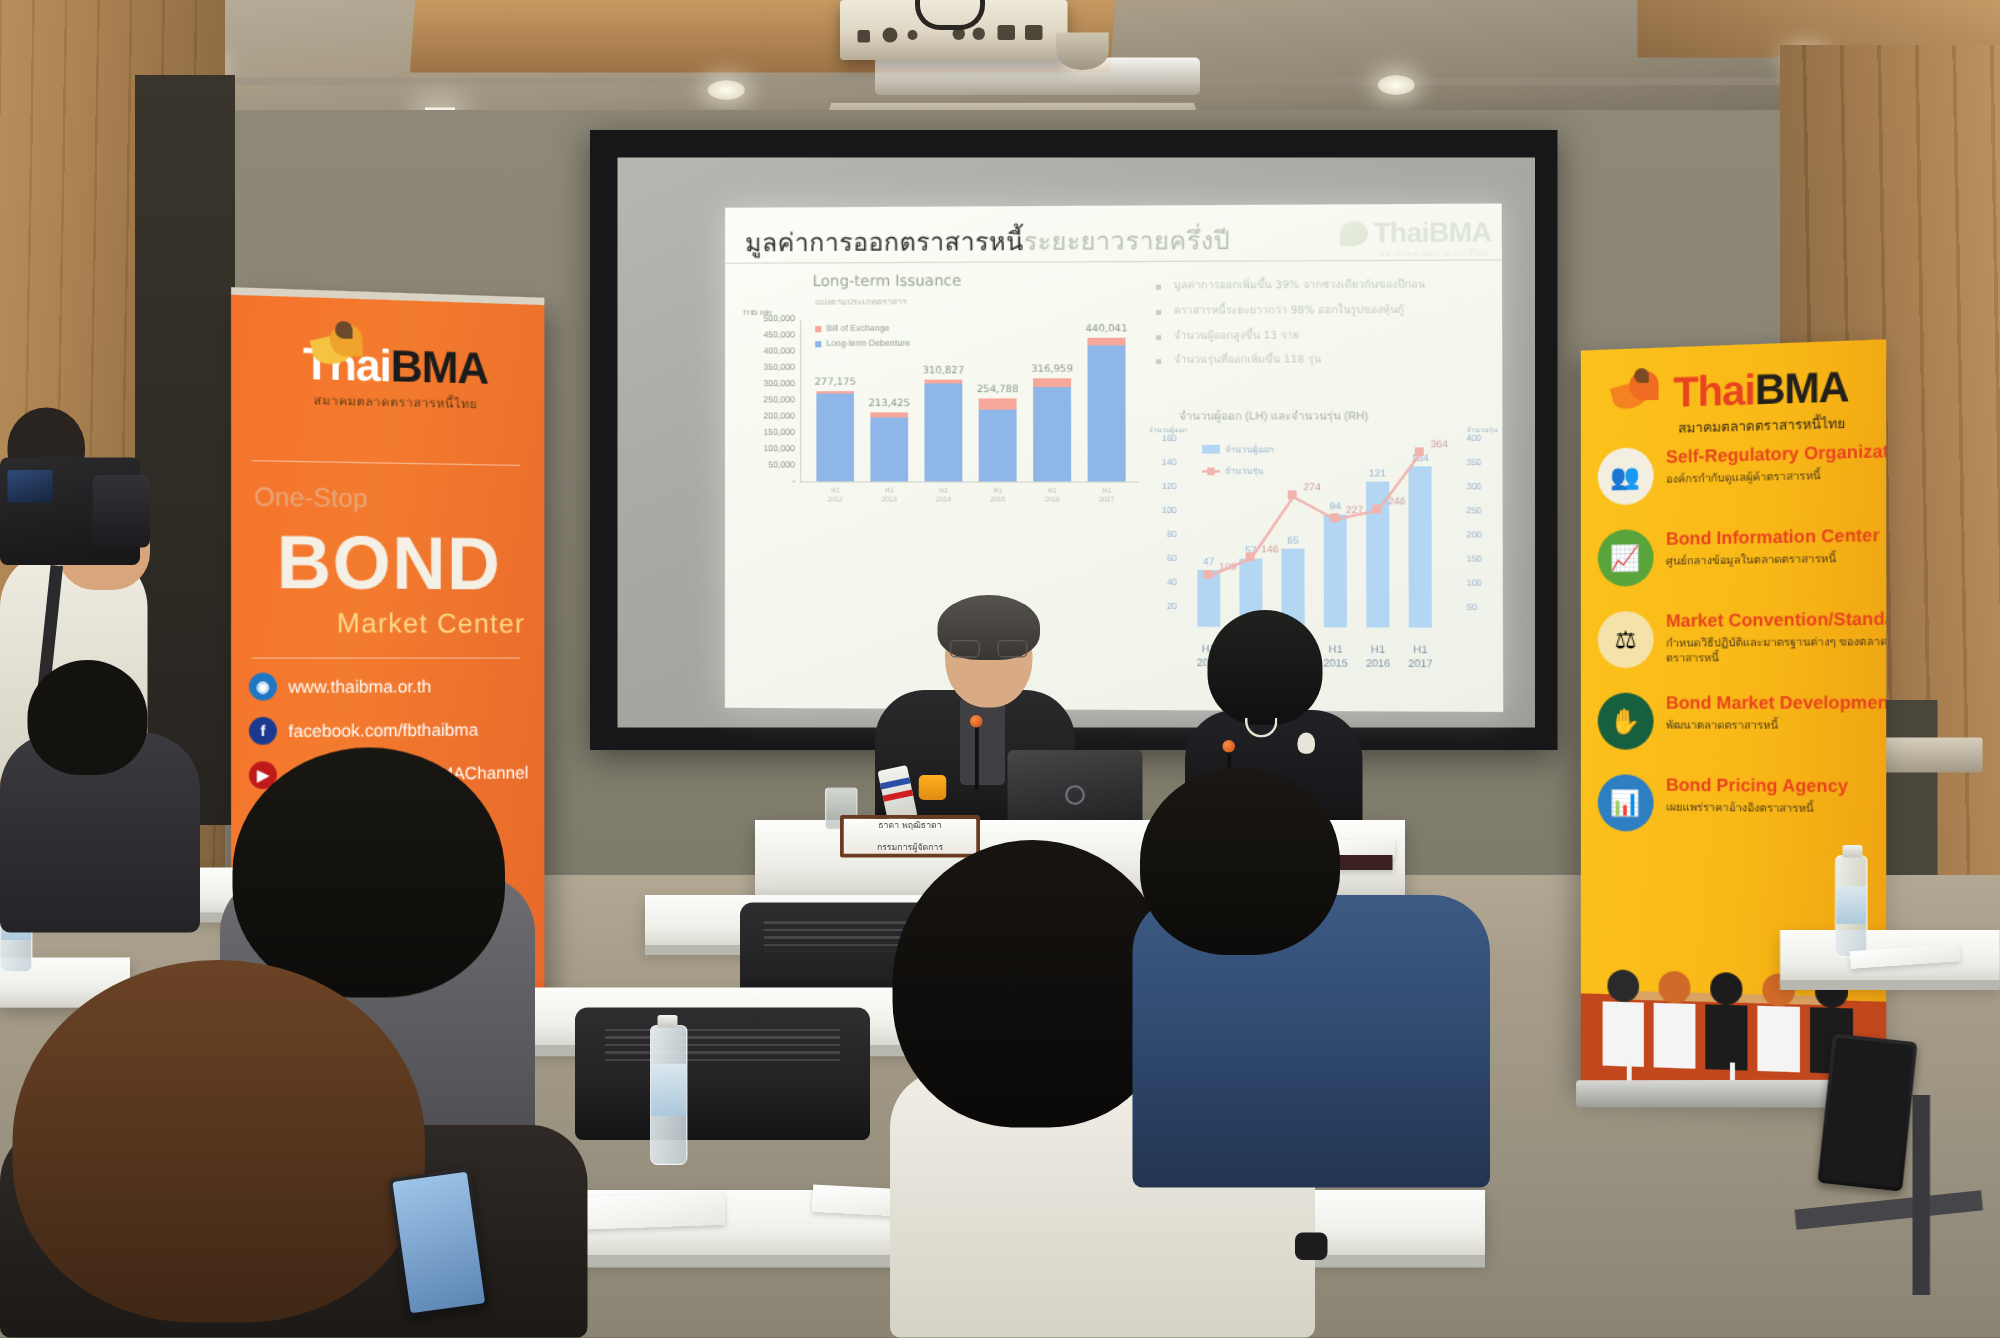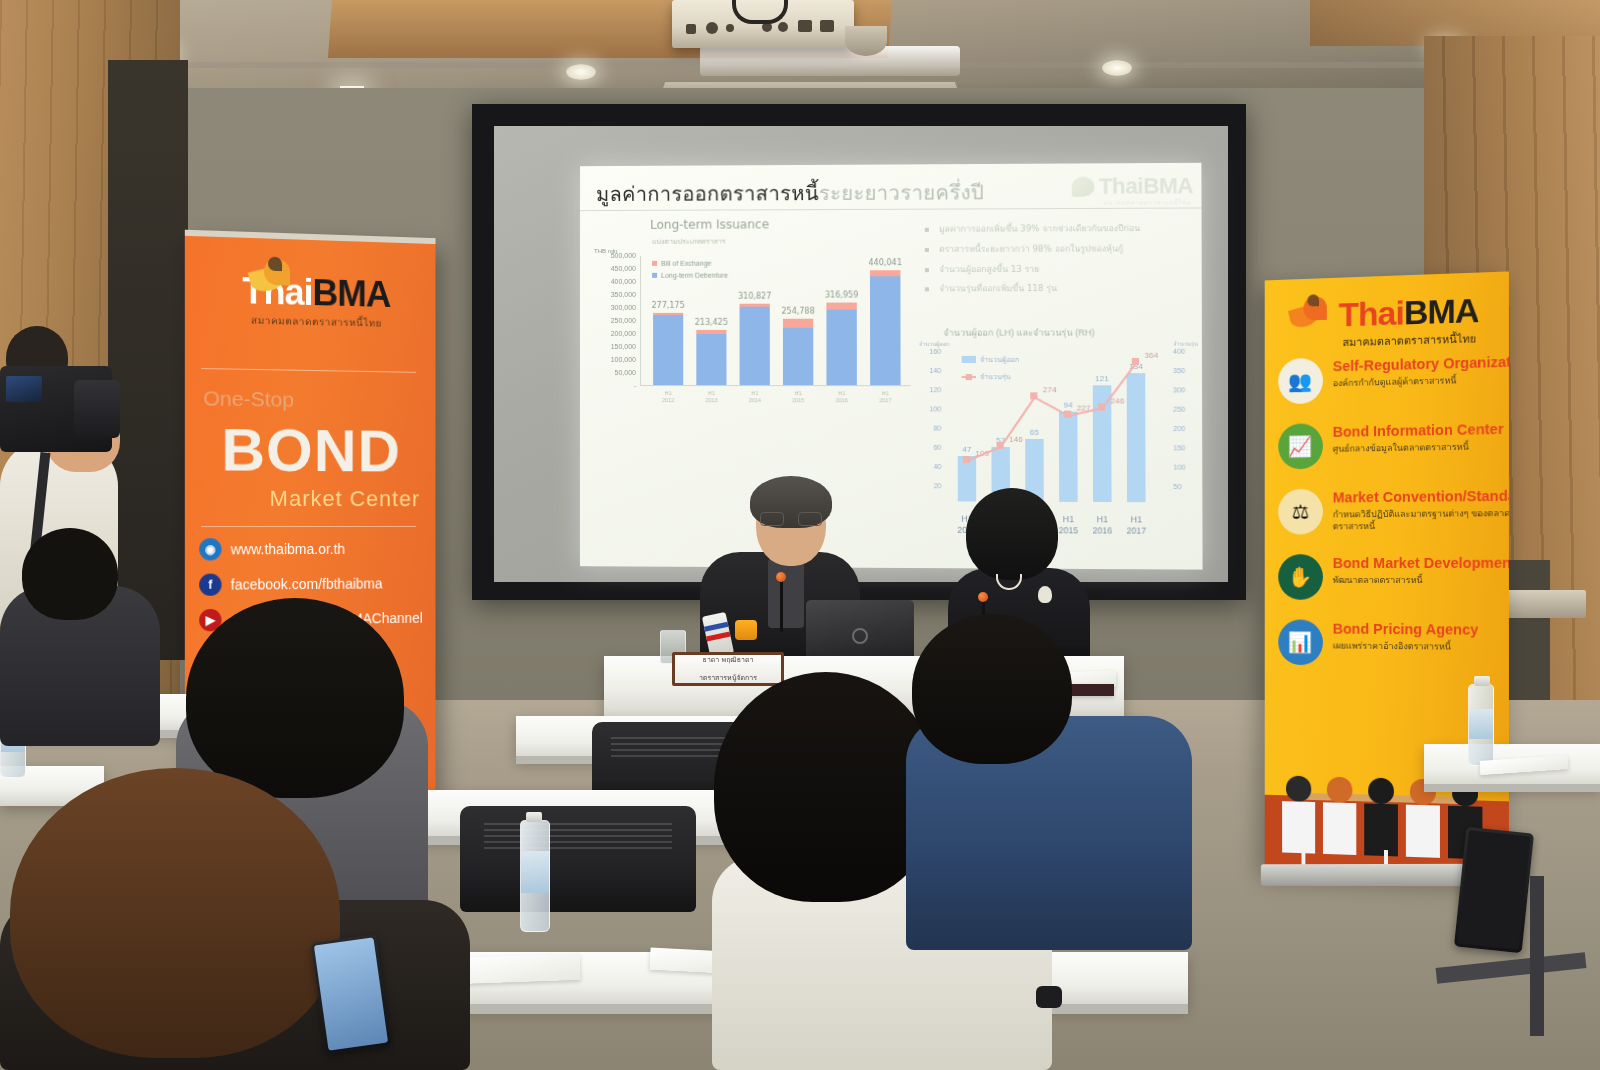--- a/index.html
+++ b/index.html
@@ -744,21 +744,21 @@
   <div class="ht-leg" style="left:1098px;"></div>
 
   <div class="glass"></div>
   <div class="handmic">
     <div class="band" style="top:10px;"></div>
       <div class="band2" style="top:20px;"></div>
   </div>
   <div class="handmic2"></div>
   <div class="nameplate">
     <span>ธาดา  พฤฒิธาดา</span>
-    <span>าตราสารหนู้จัดการ</span>
+    <span>กรรมการผู้จัดการ</span>
   </div>
   <div class="paper" style="left:1030px;top:672px;width:86px;height:16px;transform:rotate(-2deg);"></div>
   <div class="paper" style="left:1036px;top:684px;width:78px;height:12px;background:#3a2020;"></div>
 
   <div class="table-row" style="left:516px;top:716px;width:630px;height:44px;"></div>
   <div class="table-edge" style="left:516px;top:756px;width:630px;height:8px;"></div>
   <div class="chair" style="left:592px;top:722px;width:188px;height:92px;"></div>
   <div class="chair-legs" style="left:660px;top:806px;width:52px;height:10px;"></div>
 
   <div class="table-row" style="left:418px;top:790px;width:726px;height:50px;"></div>

